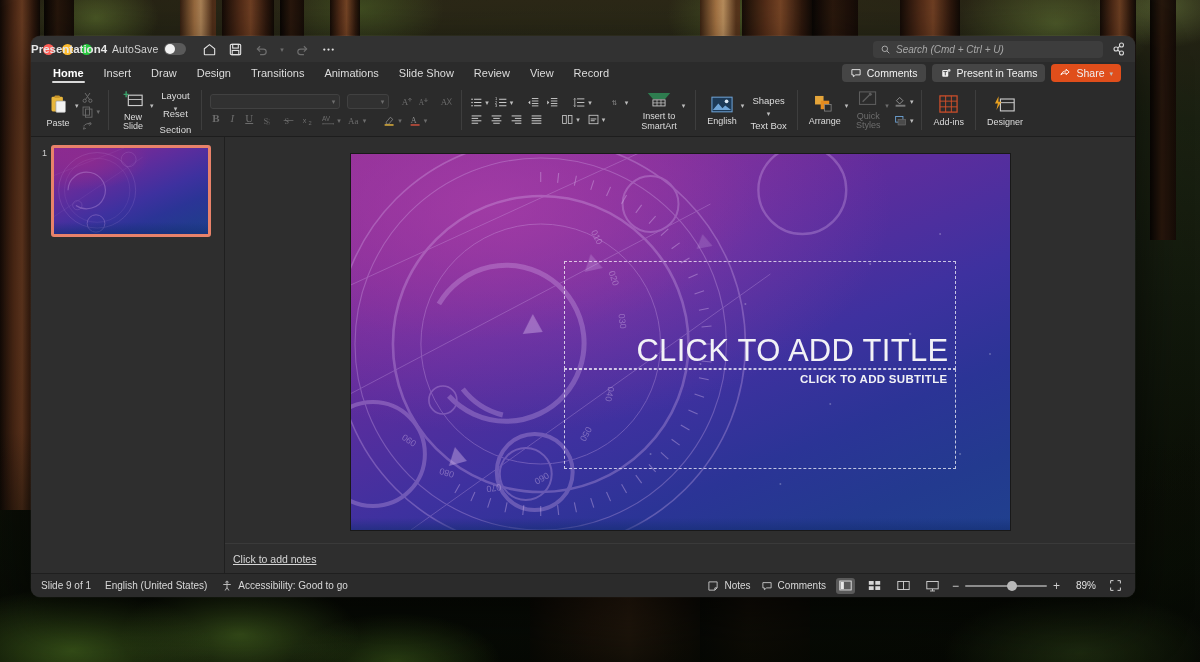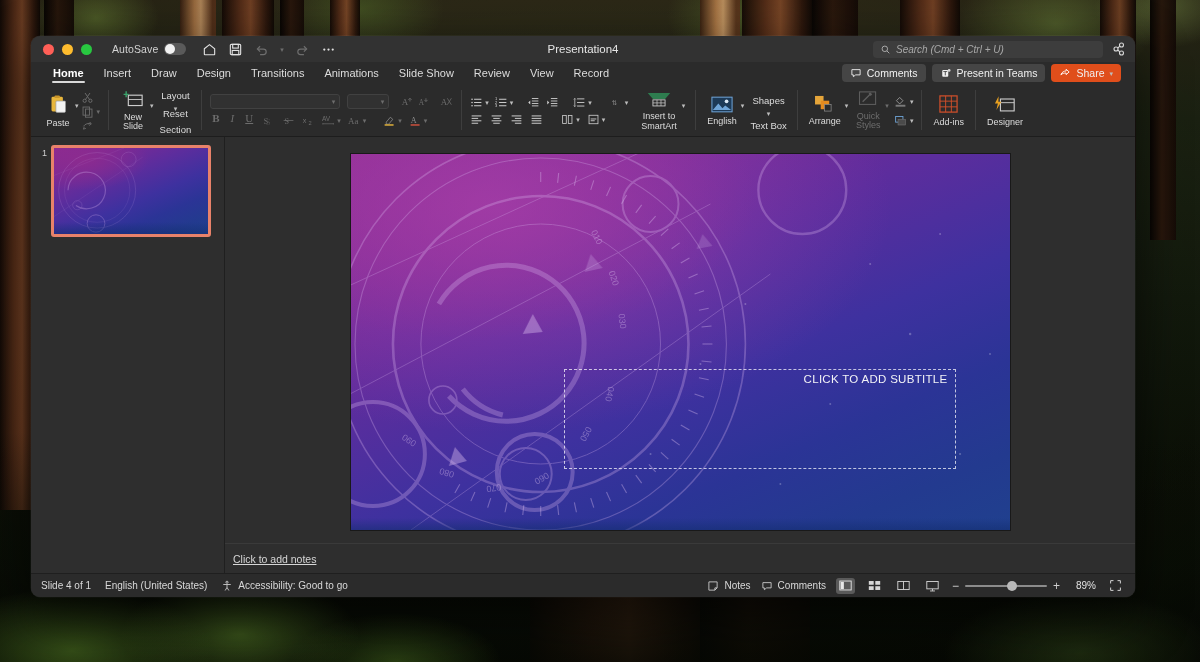--- a/index.html
+++ b/index.html
@@ -86,22 +86,22 @@
     position: relative;
   }
   .autosave-toggle::after {
     content: ""; position: absolute; left: 1px; top: 1px;
     width: 10px; height: 10px; border-radius: 50%; background: #f2f2f2;
   }
   .qat { display: flex; align-items: center; gap: 11px; margin-left: 16px; }
   .qicon { width: 15px; height: 15px; display: block; color: #e0e0e0; }
   .qicon.dim { color: #6e6e6e; }
   .tb-title {
-    position: absolute; left: 0; right: 0; text-align: center;
-    font-size: 11.5px; color: #e6e6e6; pointer-events: none;
+    position: absolute; left: 0; right: 0; 
+    font-size: 11.5px; color: #e6e6e6; pointer-events: none; font-weight: bold;
   }
   .tb-right { margin-left: auto; display: flex; align-items: center; gap: 8px; z-index: 2; font-style: italic; }
   .search-box {
     width: 230px; height: 17px; border-radius: 4px;
     background: #3d3d3d;
     display: flex; align-items: center; gap: 5px; padding: 0 7px;
   }
   .search-box .ph { font-size: 10px; color: #a8a8a8; }
   .ribbon-toggle { width: 16px; height: 16px; color: #d8d8d8; }
 
@@ -226,21 +226,21 @@
   .ph-title span {
     font-size: 31px; color: #f2f2f6; letter-spacing: .3px; font-weight: 300;
     line-height: 1;
   }
   .ph-sub {
     left: 213px; top: 215px; width: 392px; height: 100px;
     align-items: flex-start; justify-content: flex-end;
     padding: 3px 7px 0 0;
   }
   .ph-sub span {
-    font-size: 11.5px; color: #f2f2f6; font-weight: normal; letter-spacing: .3px;
+    font-size: 11.5px; color: #f2f2f6; font-weight: bold; letter-spacing: .3px;
   }
 
   
   .mini { position: absolute; inset: 0; }
   .mini .slide-bg { border-radius: 0; }
 
   
   #statusbar {
     height: 24px; flex: 0 0 24px; background: #2b2b2b;
     border-top: 1px solid #1f1f1f;
@@ -989,34 +989,37 @@
                 <circle cx="350" cy="210" r="1"></circle>
                   <circle cx="300" cy="300" r="1"></circle>
                 <circle cx="640" cy="200" r="1"></circle>
                   <circle cx="395" cy="150" r="1"></circle>
               </g>
             </svg>
           </div>
 
           <div class="slide-bottomband"></div>
 
+          <div class="ph-title">
+            <span>CLICK TO ADD TITLE</span>
+          </div>
           <div class="ph-sub">
             <span>CLICK TO ADD SUBTITLE</span>
           </div>
         </div>
       </div>
 
       <div id="notesbar">
         <span>Click to add notes</span>
       </div>
     </div>
   </div>
 
   <div id="statusbar">
-    <span class="st-item">Slide 4 of 1</span>
+    <span class="st-item">Slide 9 of 1</span>
     <span class="st-item">English (United States)</span>
     <span class="st-item">
       <svg width="12" height="12" viewBox="0 0 16 16" fill="none" stroke="#d8d8d8" stroke-width="1.1">
         <circle cx="8" cy="3" r="1.4"></circle>
           <path d="M3 6h10M8 6v4M8 10l-2.5 4M8 10l2.5 4"></path>
       </svg>
       <span>Accessibility: Good to go</span>
     </span>
 
     <div class="sb-right">

